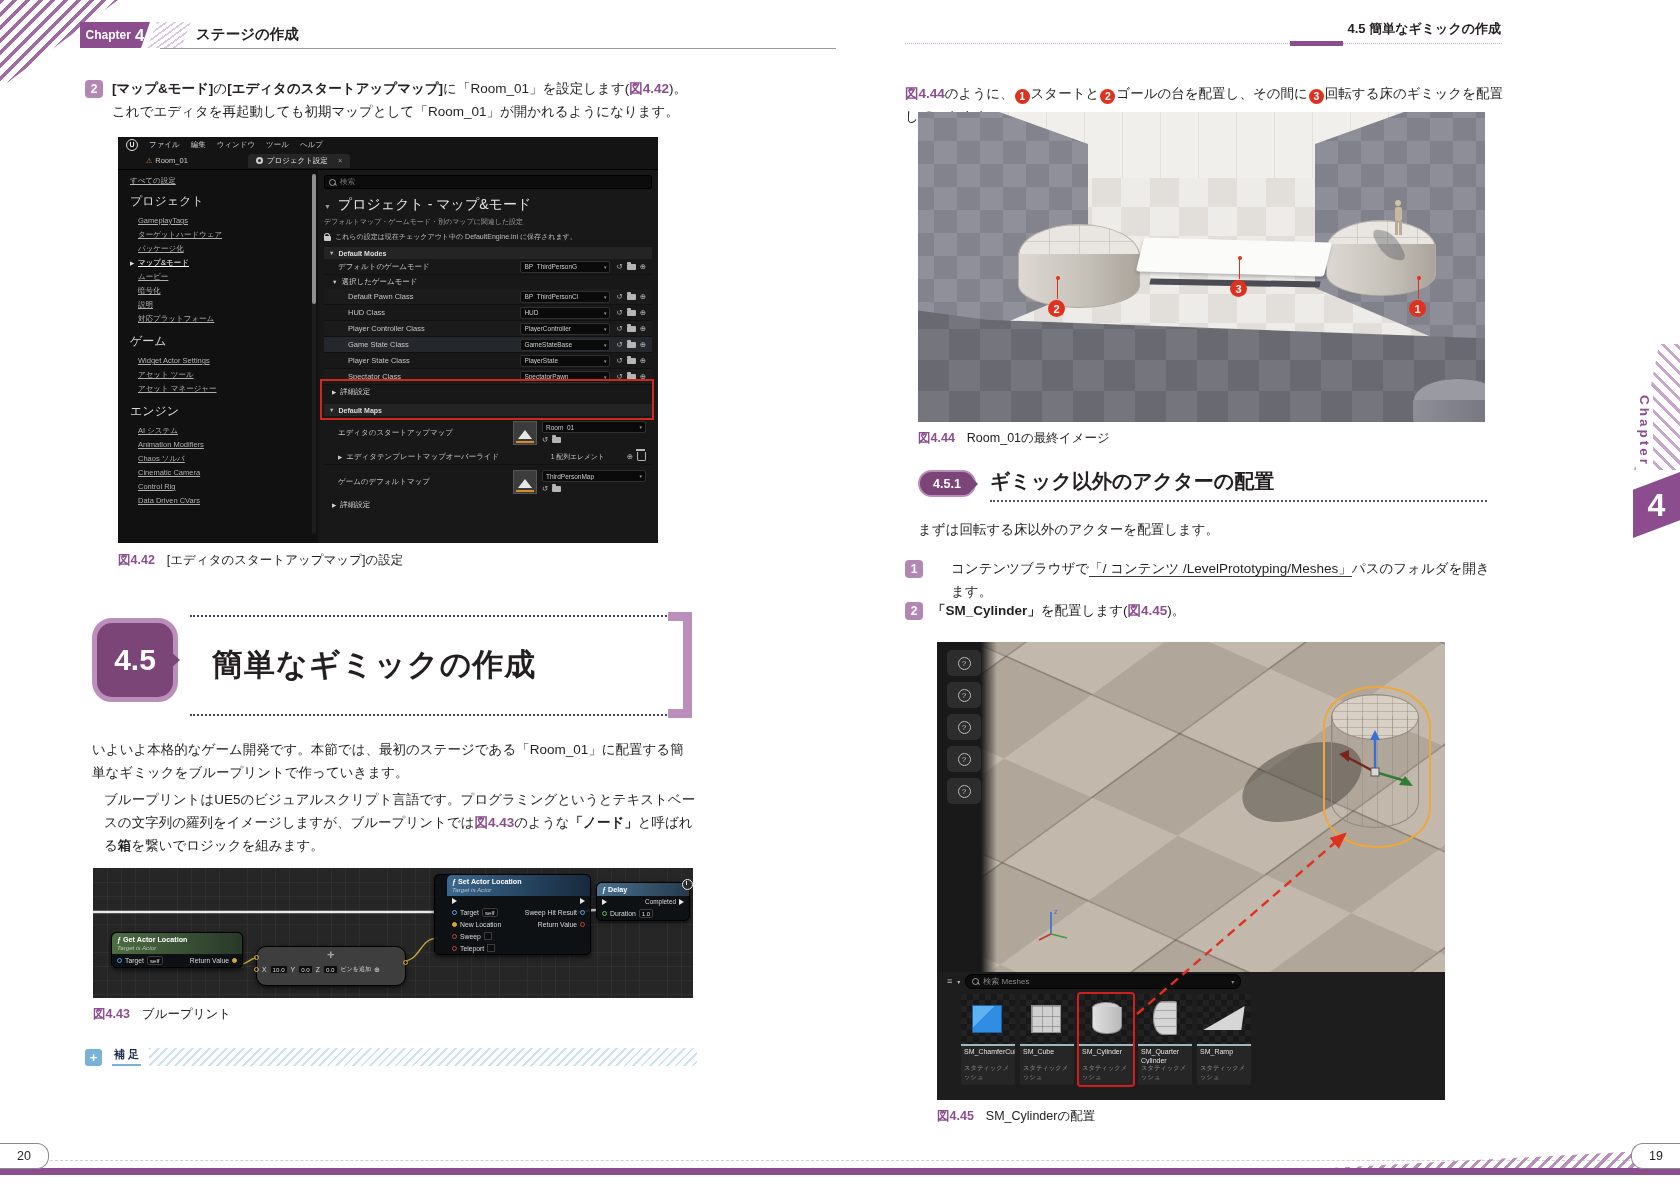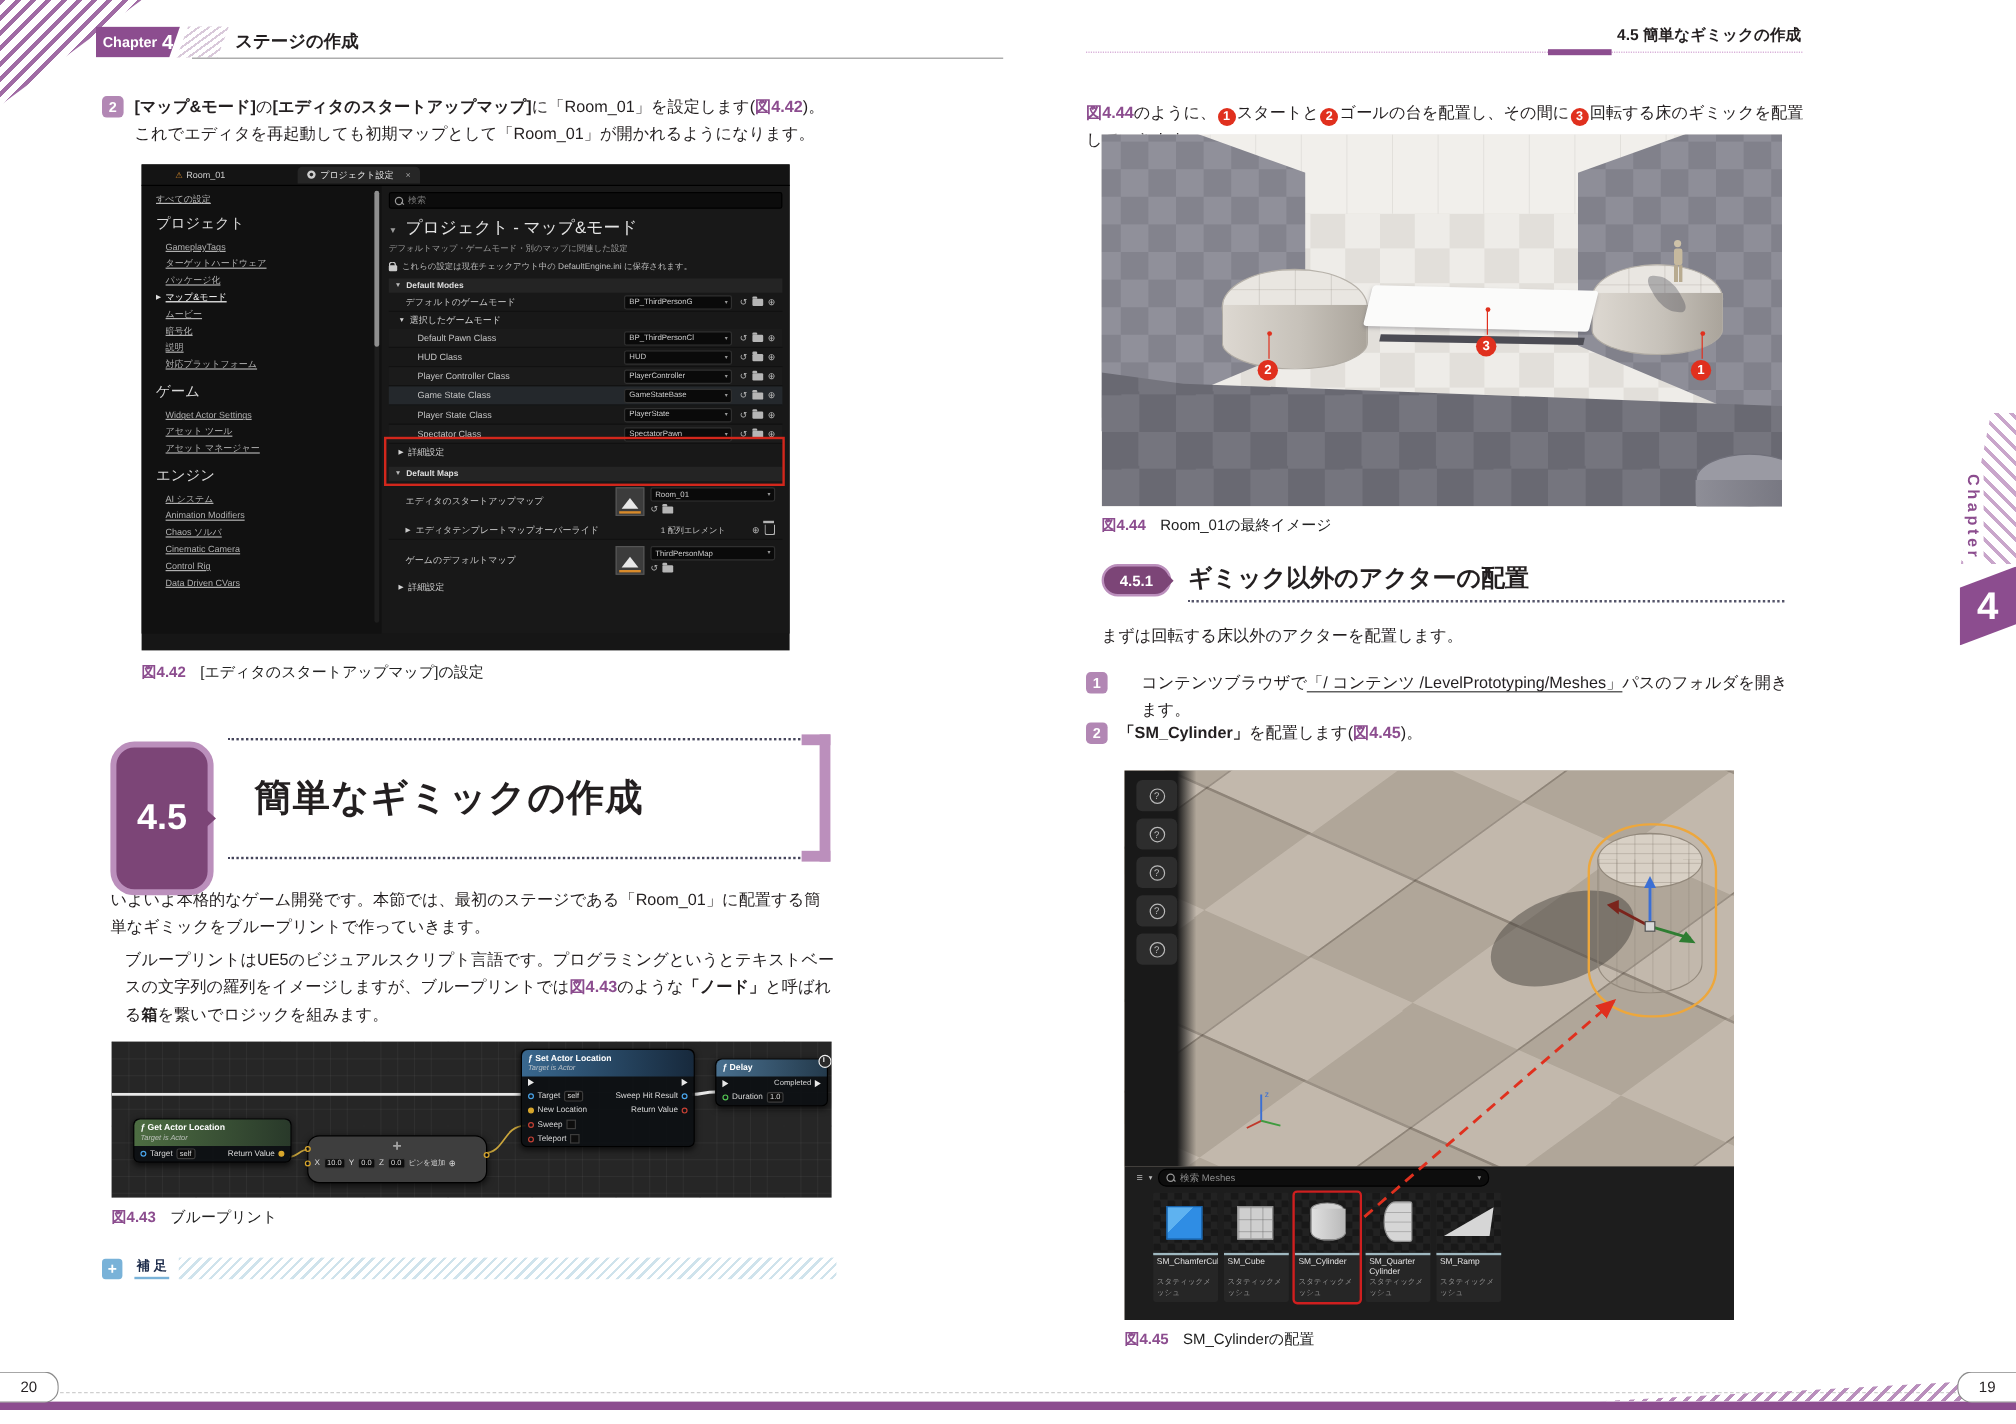--- a/index.html
+++ b/index.html
@@ -51,21 +51,21 @@
   #pill-right{right:0;border-right:none;border-radius:12px 0 0 12px;}
 
   
   .step-badge{width:18px;height:18px;border-radius:4px;background:#b287b4;color:#fff;
     display:flex;align-items:center;justify-content:center;font-size:12px;font-weight:bold;flex:none;}
   .circ-num{display:inline-flex;width:15px;height:15px;border-radius:50%;background:#e0301e;color:#fff;
     font-size:10.5px;font-weight:bold;align-items:center;justify-content:center;vertical-align:-2px;margin:0 1px;}
   .underline-path{border-bottom:1.2px solid #3a3a3a;}
 
   
-  #sec45-badge{left:92px;top:618px;width:86px;height:128px;background:#7c4577;border:5px solid #bb8fbc;
+  #sec45-badge{left:92px;top:618px;width:86px;height:84px;background:#7c4577;border:5px solid #bb8fbc;
     border-radius:20px;box-sizing:border-box;display:flex;align-items:center;justify-content:center;z-index:2;}
   #sec45-badge span{color:#fff;font-size:30px;font-weight:bold;}
   #sec45-badge::after{content:"";position:absolute;right:-16px;top:50%;margin-top:-9px;
     border:9px solid rgba(0,0,0,0);border-left:10px solid #7c4577;}
   #sec45-dot-top{left:190px;top:615px;width:480px;border-top:2.5px dotted #44445a;}
   #sec45-dot-bottom{left:190px;top:714px;width:480px;border-top:2.5px dotted #44445a;}
   #sec45-title{left:212px;top:644px;font-size:31px;font-weight:bold;letter-spacing:1px;}
   #sec45-bracket{left:668px;top:612px;width:24px;height:106px;box-sizing:border-box;
     border-top:9px solid #bb8fbc;border-right:9px solid #bb8fbc;border-bottom:9px solid #bb8fbc;}
 
@@ -303,20 +303,28 @@
 <div class="abs" id="header-right">4.5 簡単なギミックの作成</div>
 <div class="abs" id="header-dotted-right"></div>
 <div class="abs" id="header-purple-dash"></div>
 
 <div class="abs step-row" style="left:85px;top:80px;width:612px;">
   <div class="step-badge">2</div>
   <div class="jp" style="margin-top:-3px;"><span class="b">[マップ&amp;モード]</span><span>の</span><span class="b">[エディタのスタートアップマップ]</span><span>に「Room_01」を設定します(</span><span class="figref b">図4.42</span><span>)。これでエディタを再起動しても初期マップとして「Room_01」が開かれるようになります。</span></div>
 </div>
 
 <div class="abs" id="fig442">
+  <div class="ue-menubar">
+    <span class="ue-logo">U</span>
+    <span>ファイル</span>
+    <span>編集</span>
+    <span>ウィンドウ</span>
+    <span>ツール</span>
+    <span>ヘルプ</span>
+  </div>
   <div class="ue-tabbar">
     <span class="ue-lvltab">
       <span class="warn-ico">⚠</span>
       <span>Room_01</span>
     </span>
     <span class="ue-tab">
       <span class="gear-ico"></span>
       <span>プロジェクト設定</span>
       <span class="close">×</span>
     </span>
@@ -551,21 +559,21 @@
       <span>X</span>
         <span class="vbox">10.0</span>
       <span>Y</span>
         <span class="vbox">0.0</span>
       <span>Z</span>
         <span class="vbox">0.0</span>
       <span style="font-size:6px;">ピンを追加</span>
         <span style="font-size:7px;">⊕</span>
     </div>
   </div>
-  <div class="bp-node" style="left:341px;top:6px;width:143px;">
+  <div class="bp-node" style="left:341px;top:6px;width:143px;padding-left:12px;">
     <div class="bp-head head-blue"><span class="t"><span>ƒ</span> <span>Set Actor Location</span></span><span class="s">Target is Actor</span></div>
     <div class="bp-row">
         <span class="p-exec"></span>
         <span class="sp"></span>
         <span class="p-exec"></span>
       </div>
     <div class="bp-row">
         <span class="pin p-blue"></span>
         <span>Target</span>
         <span class="vbox">self</span>

